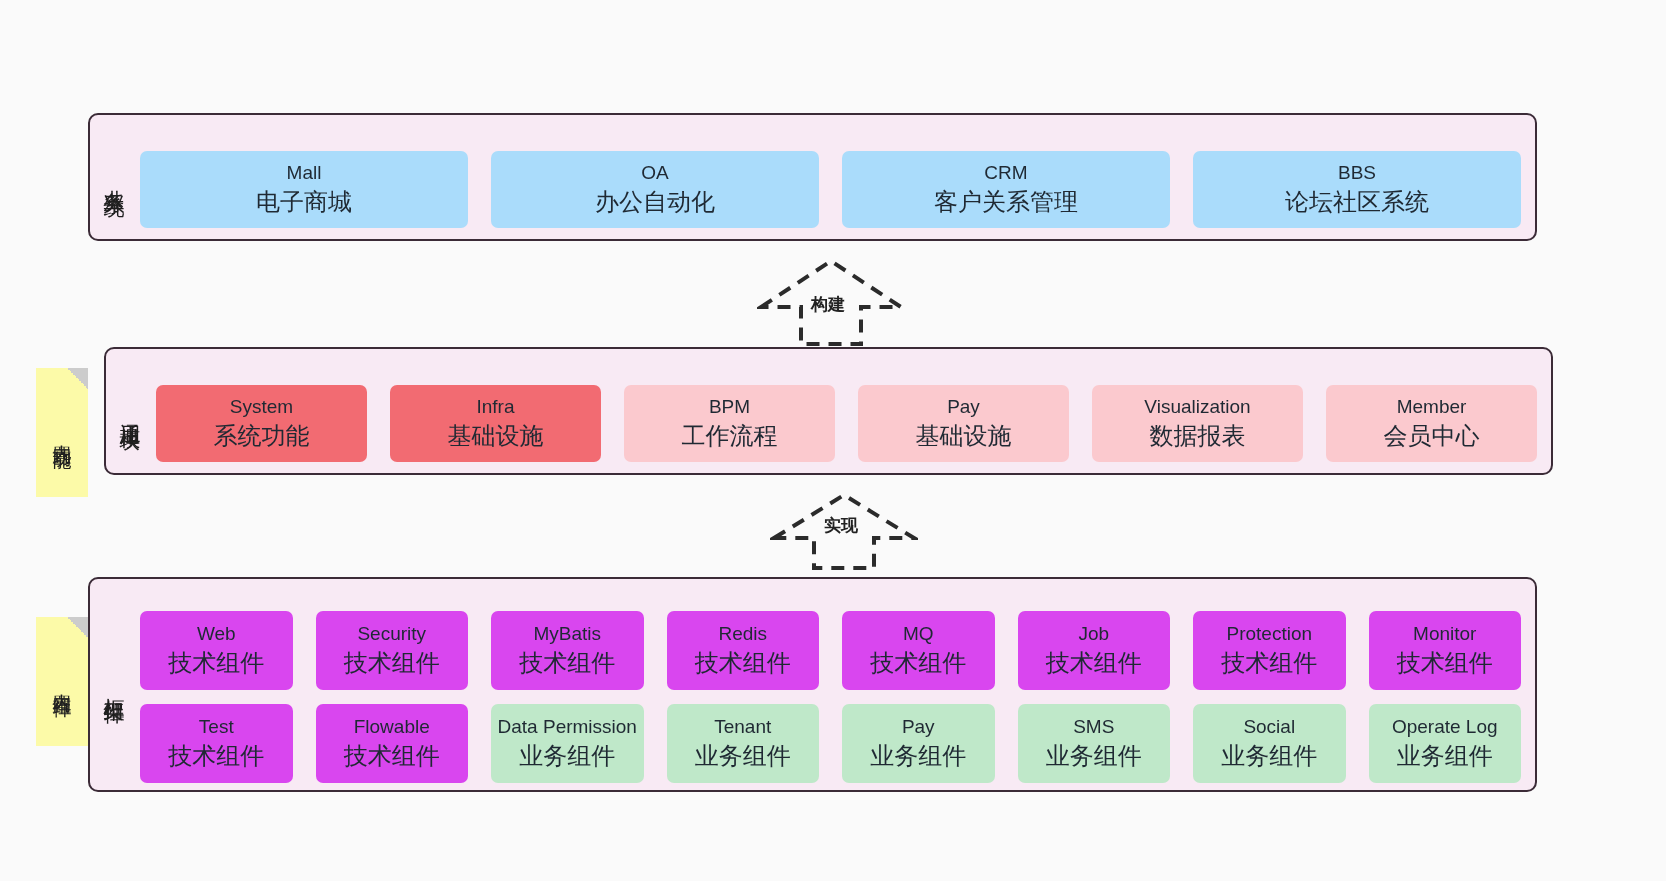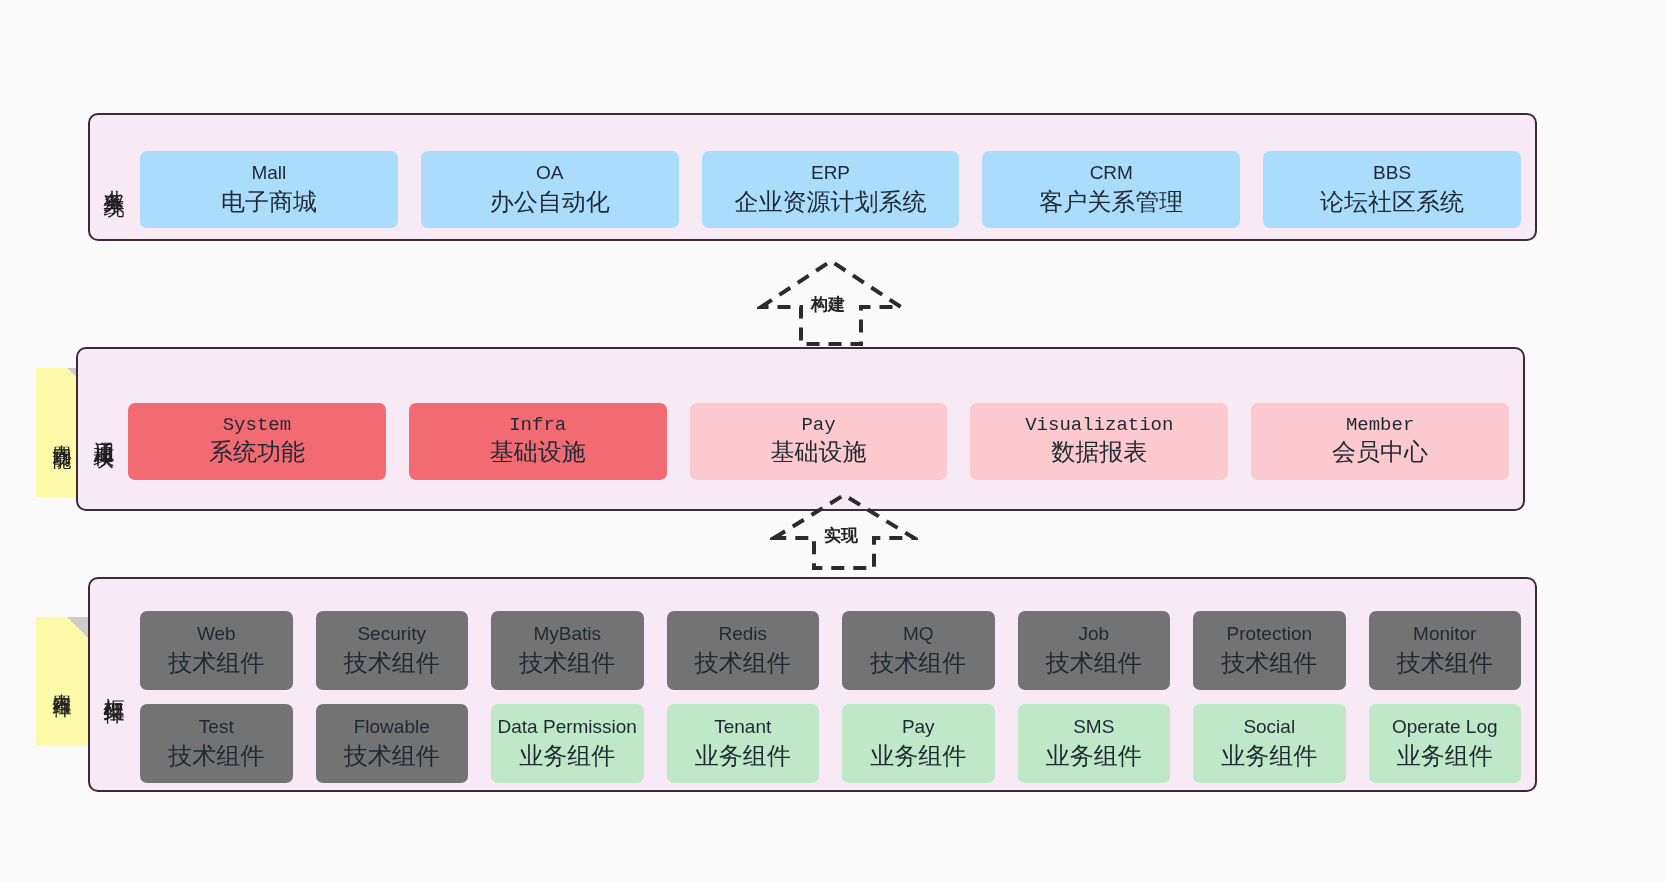--- a/index.html
+++ b/index.html
@@ -80,21 +80,21 @@
     line-height: 1.30;
     padding: 4px 6px;
     box-sizing: border-box;
   }
   .card .t1 { font-size: 19px; color: #1f2933; }
   .card .t2 { font-size: 24px; color: #1f2933; }
 
   .c-blue      { background: #aadcfb; }
   .c-red       { background: #f26b72; }
   .c-pink      { background: #fbc9ce; }
-  .c-green     { background: #737373; }
+  .c-green     { background: #d946ef; }
   .c-greenlite { background: #bfe8c9; }
 
   
   .note {
     position: absolute;
     background: #fcfaa8;
     box-sizing: border-box;
     display: flex;
     align-items: center;
     justify-content: center;
@@ -138,24 +138,20 @@
       <div class="row" style="height:77px;">
           <div class="card c-blue">
             <div class="t1">Mall</div>
             <div class="t2">电子商城</div>
           </div>
           <div class="card c-blue">
             <div class="t1">OA</div>
             <div class="t2">办公自动化</div>
           </div>
           <div class="card c-blue">
-            <div class="t1">ERP</div>
-            <div class="t2">企业资源计划系统</div>
-          </div>
-          <div class="card c-blue">
             <div class="t1">CRM</div>
             <div class="t2">客户关系管理</div>
           </div>
           <div class="card c-blue">
             <div class="t1">BBS</div>
             <div class="t2">论坛社区系统</div>
           </div>
         </div>
     </div>
   </div>
@@ -165,53 +161,57 @@
       <path d="M 4 52 L 74 6 L 144 52 L 104 52 L 104 89 L 44 89 L 44 52 Z" fill="none" stroke="#2b2b2b" stroke-width="4" stroke-dasharray="13 9" stroke-linejoin="miter"></path>
     </svg>
     <div class="arrow-label" style="left:54px; top:38px;">构建</div>
   </div>
 
   <div class="note" style="left:36px; top:368px; width:52px; height:129px;">
     <div class="fold"></div>
     <div class="note-text">内置功能</div>
   </div>
 
-  <div class="layer" id="layer-1" style="left:76px; top:347px; width:1449px; height:164px;font-family:Liberation Mono, monospace;">
+  <div class="layer" id="layer-1" style="left:104px; top:347px; width:1449px; height:128px;">
     <div class="layer-title">通用模块</div>
     <div class="layer-body">
       <div class="row" style="height:77px;">
           <div class="card c-red">
             <div class="t1">System</div>
             <div class="t2">系统功能</div>
           </div>
           <div class="card c-red">
             <div class="t1">Infra</div>
             <div class="t2">基础设施</div>
           </div>
           <div class="card c-pink">
+            <div class="t1">BPM</div>
+            <div class="t2">工作流程</div>
+          </div>
+          <div class="card c-pink">
             <div class="t1">Pay</div>
             <div class="t2">基础设施</div>
           </div>
           <div class="card c-pink">
             <div class="t1">Visualization</div>
             <div class="t2">数据报表</div>
           </div>
           <div class="card c-pink">
             <div class="t1">Member</div>
             <div class="t2">会员中心</div>
           </div>
         </div>
     </div>
   </div>
 
   <div class="arrow-wrap" style="left:770px; top:490px; width:148px; height:82px;">
     <svg width="148" height="82" viewBox="0 0 148 82">
       <path d="M 4 48 L 74 5 L 144 48 L 104 48 L 104 78 L 44 78 L 44 48 Z" fill="none" stroke="#2b2b2b" stroke-width="4" stroke-dasharray="13 9" stroke-linejoin="miter"></path>
     </svg>
-    <div class="arrow-label" style="left:54px; top:34px;">实现</div>
+    <div class="arrow-label" style="left:54px; top:24px;">实现</div>
   </div>
 
   <div class="note" style="left:36px; top:617px; width:52px; height:129px;">
     <div class="fold"></div>
     <div class="note-text">内置组件</div>
   </div>
 
   <div class="layer" id="layer-2" style="left:88px; top:577px; width:1449px; height:215px;">
     <div class="layer-title">框架组件</div>
     <div class="layer-body">

